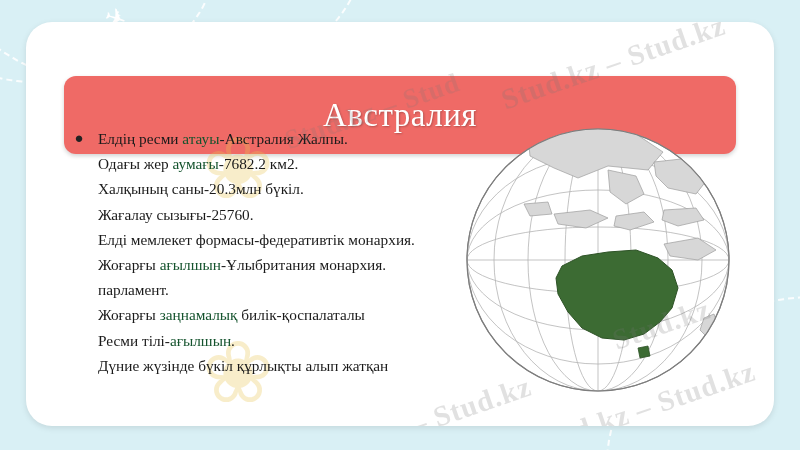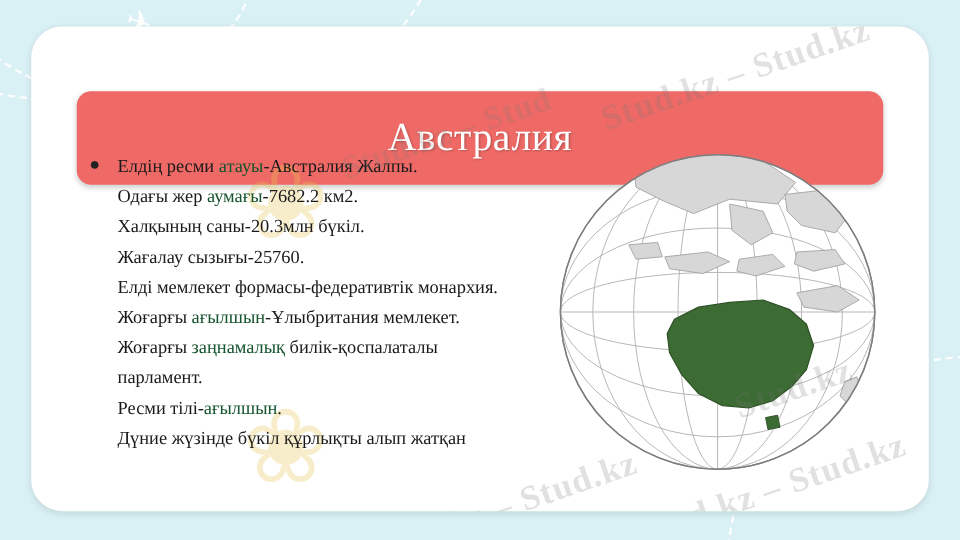--- a/index.html
+++ b/index.html
@@ -177,23 +177,23 @@
 
     <div class="body-wrap">
       <div class="bullet-row">
         <div class="bullet-dot">●</div>
         <div class="lines" id="lines-host">
             <div class="ln"><span>Елдің ресми </span><span class="hl">атауы</span><span>-Австралия Жалпы.</span></div>
             <div class="ln"><span>Одағы жер </span><span class="hl">аумағы</span><span>-7682.2 км2.</span></div>
             <div class="ln"><span>Халқының саны-20.3млн бүкіл.</span></div>
             <div class="ln"><span>Жағалау сызығы-25760.</span></div>
             <div class="ln"><span>Елді мемлекет формасы-федеративтік монархия.</span></div>
-            <div class="ln"><span>Жоғарғы </span><span class="hl">ағылшын</span><span>-Ұлыбритания мемлекет.</span></div>
+            <div class="ln"><span>Жоғарғы </span><span class="hl">ағылшын</span><span>-Ұлыбритания монархия.</span></div>
+            <div class="ln"><span>парламент.</span></div>
             <div class="ln"><span>Жоғарғы </span><span class="hl">заңнамалық</span><span> билік-қоспалаталы</span></div>
-            <div class="ln"><span>парламент.</span></div>
             <div class="ln"><span>Ресми тілі-</span><span class="hl">ағылшын</span><span>.</span></div>
             <div class="ln"><span>Дүние жүзінде бүкіл құрлықты алып жатқан</span></div>
           </div>
       </div>
     </div>
 
     <div class="globe-wrap">
       <svg width="280" height="285" viewBox="0 0 280 285">
         <defs>
           <clipPath id="globeclip">

